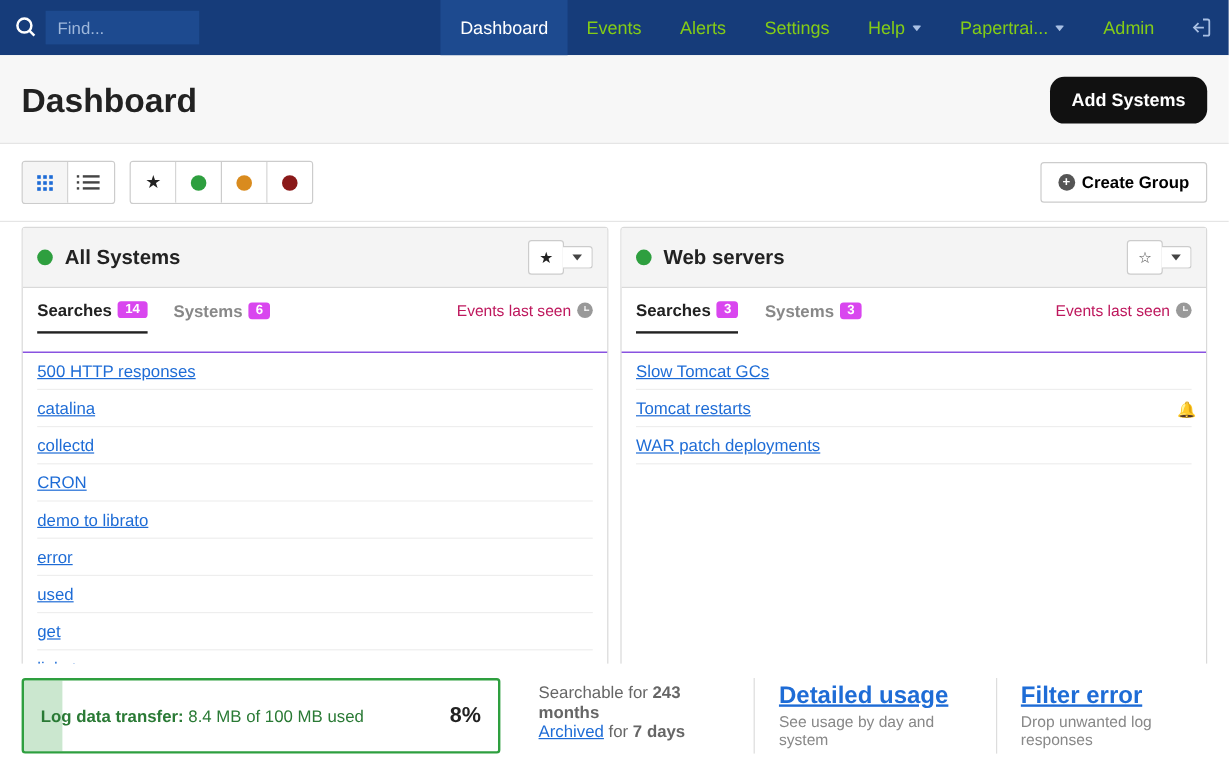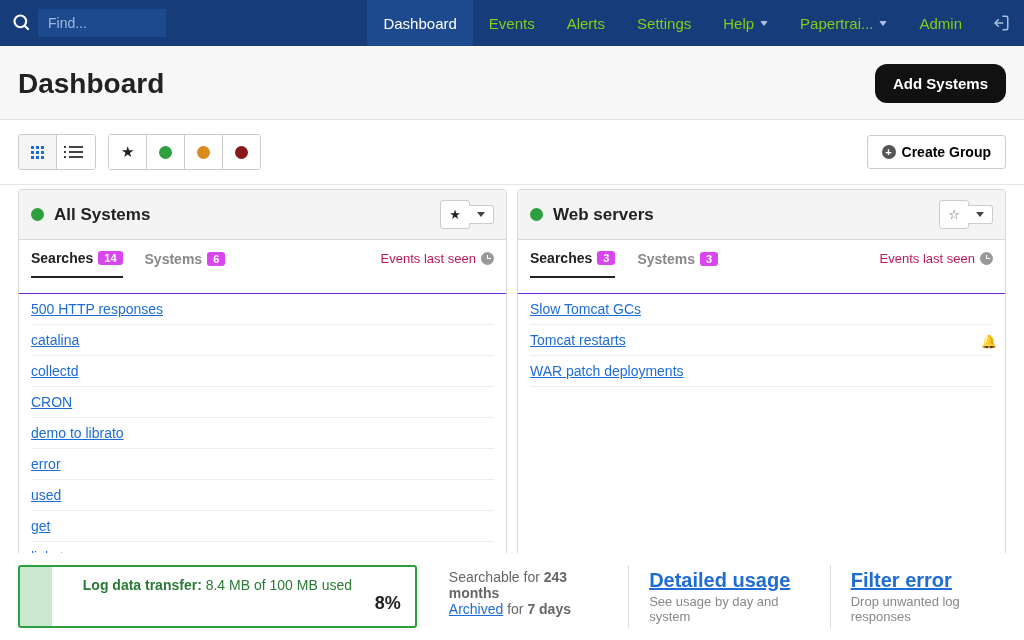--- a/index.html
+++ b/index.html
@@ -61,21 +61,21 @@
 .clock-ic::after { content:''; position:absolute; width:4px; height:1px; background:#fff; top:6px; left:6px;}
 .clock-ic::before { content:''; position:absolute; width:1px; height:4px; background:#fff; top:3px; left:6px;}
 
 .panel-body { padding: 0 12px 10px; }
 .sitem { padding: 7px 0; border-bottom: 1px solid #eee; display:flex; align-items:center; justify-content:space-between;}
 .sitem a { color: #1e6cd6; font-size: 14px; text-decoration: underline; cursor: pointer; }
 .sitem .alert-ic { width:12px; height:12px; color:#ccc; font-size:13px;}
 .more-link { color: #888; text-decoration: underline; cursor: pointer; font-size: 14px; padding: 7px 0; display: block; }
 
 .footer { display: flex; align-items: stretch; padding: 12px 18px; gap: 24px; position: absolute; bottom: 0; left:0; right:0; background:#fff;}
-.usage-box { border: 2px solid #2e9f3f; border-radius: 3px; padding: 10px 14px; display: flex; align-items: center; position: relative; width: 440px; overflow:hidden;flex-direction:column;}
+.usage-box { border: 2px solid #2e9f3f; border-radius: 3px; padding: 10px 14px; display: flex; align-items: center; position: relative; width: 440px; overflow:hidden;}
 .usage-fill { position: absolute; left: 0; top: 0; bottom: 0; width: 8%; background: rgba(46,159,63,0.25); }
 .usage-text { font-size: 14px; color: #2a7a35; position: relative; }
 .usage-pct { margin-left: auto; font-size: 18px; font-weight: 700; color: #222; position:relative;}
 .foot-col { border-left: 1px solid #ddd; padding: 4px 0 4px 20px; font-size: 14px; }
 .foot-col.first { border-left: none; padding-left: 8px;}
 .foot-line1 { color: #666; }
 .foot-link { color: #1e6cd6; text-decoration: underline; font-weight: 700; cursor: pointer; font-size: 20px;}
 .foot-sub { color: #888; font-size: 13px; margin-top: 2px; }
 </style>
 </head>

